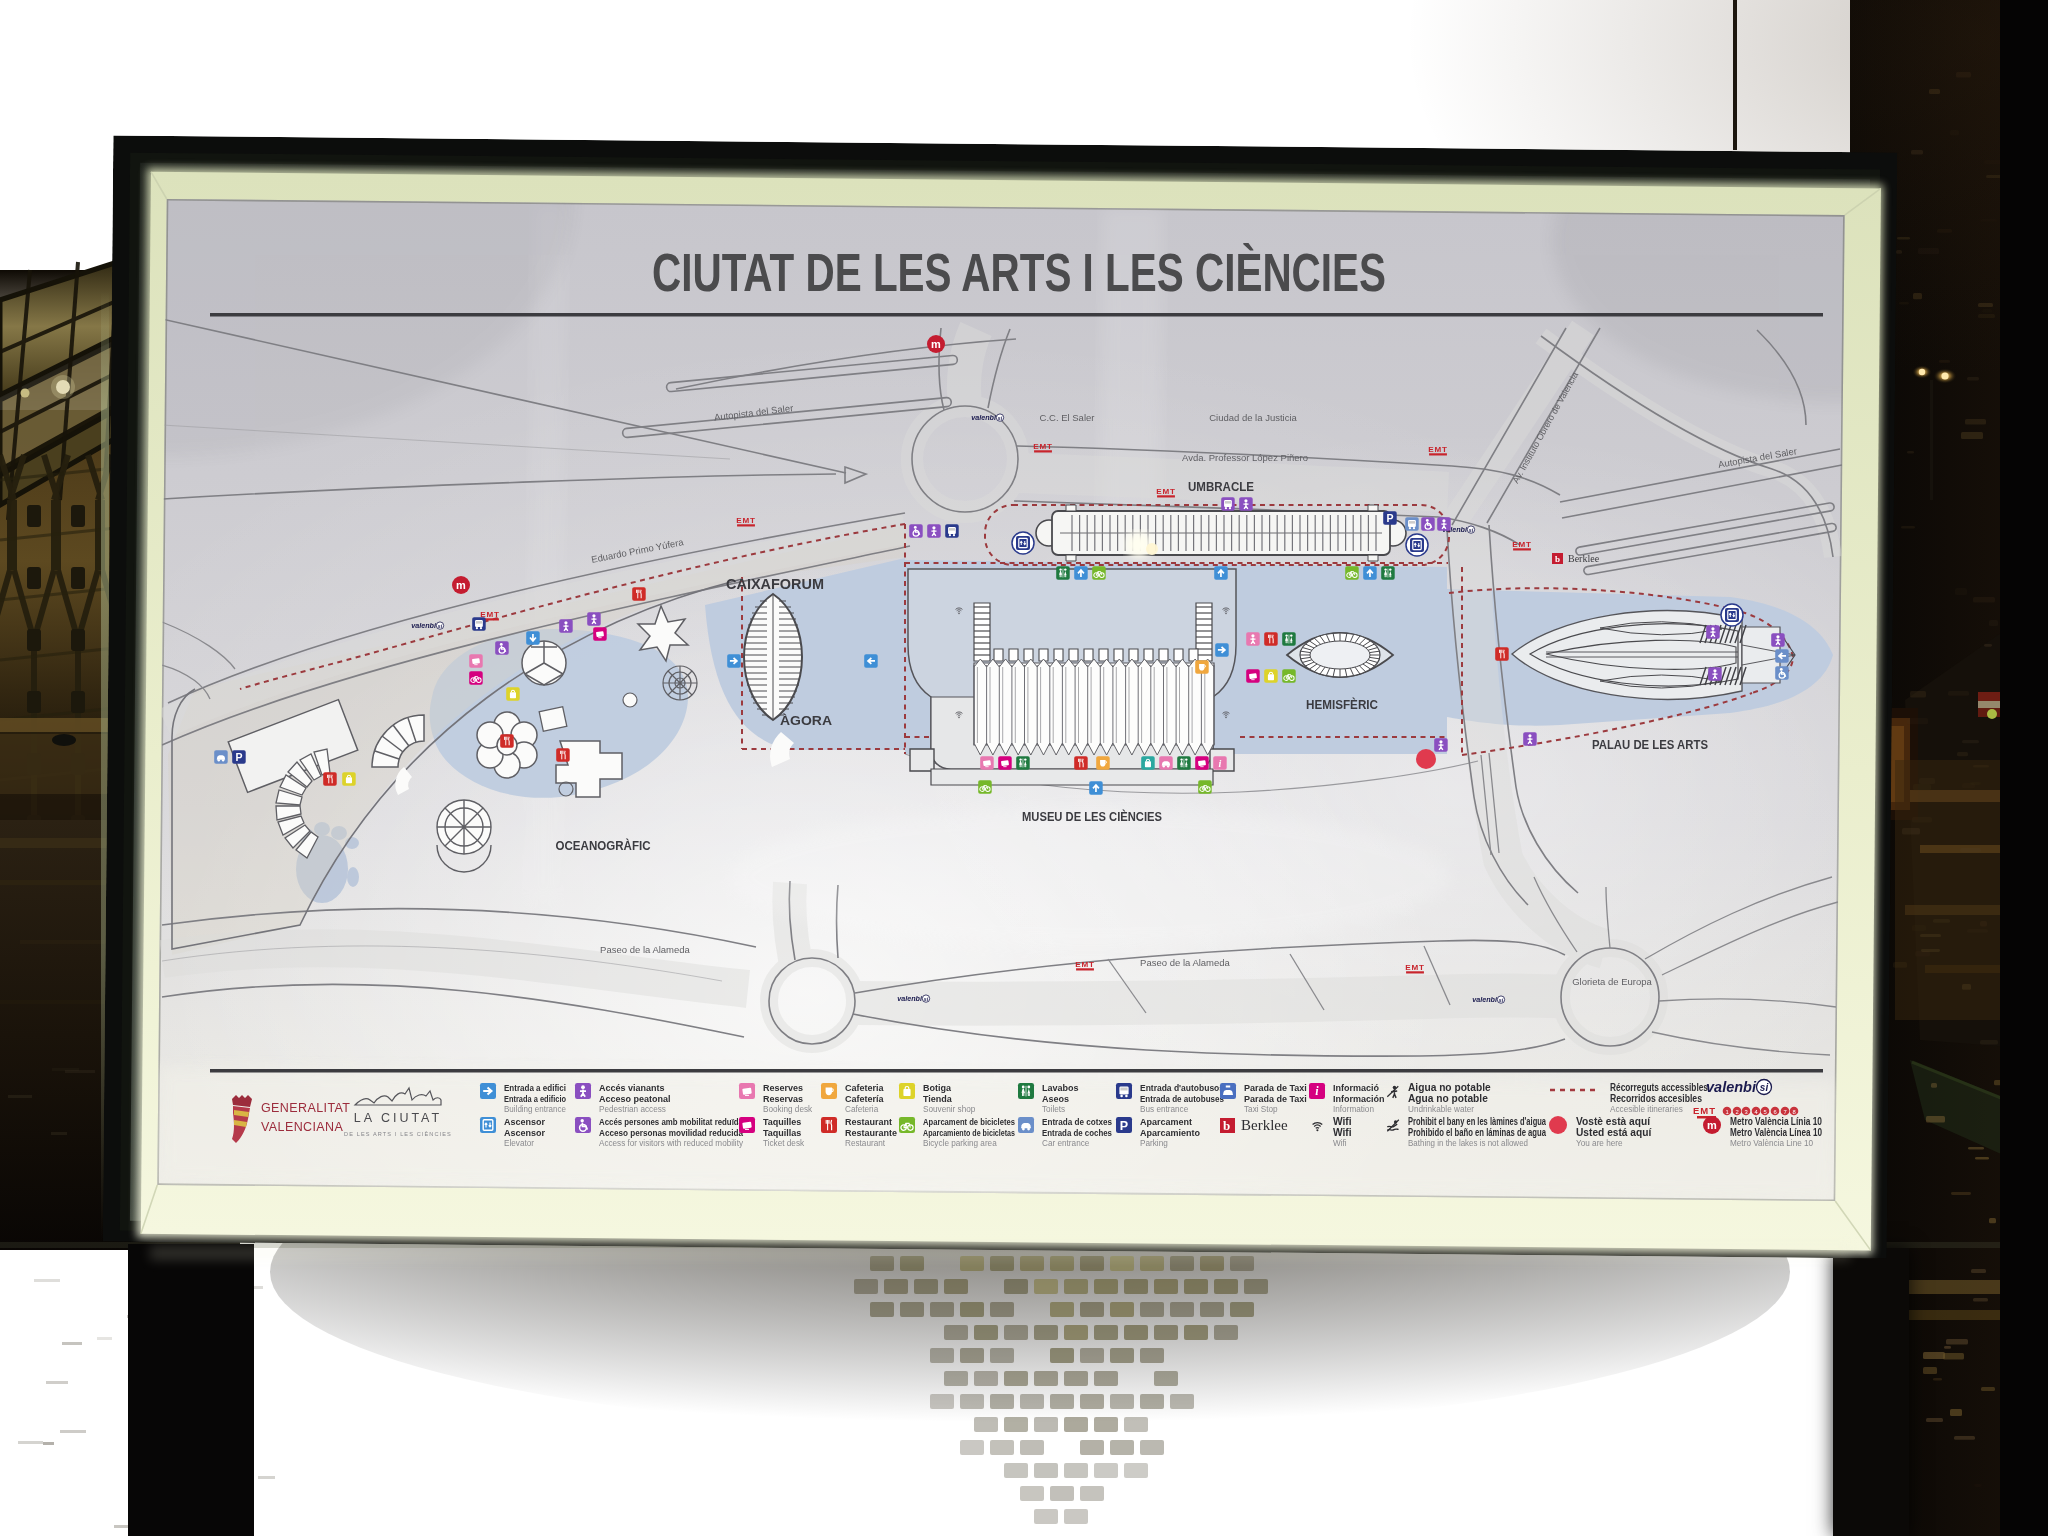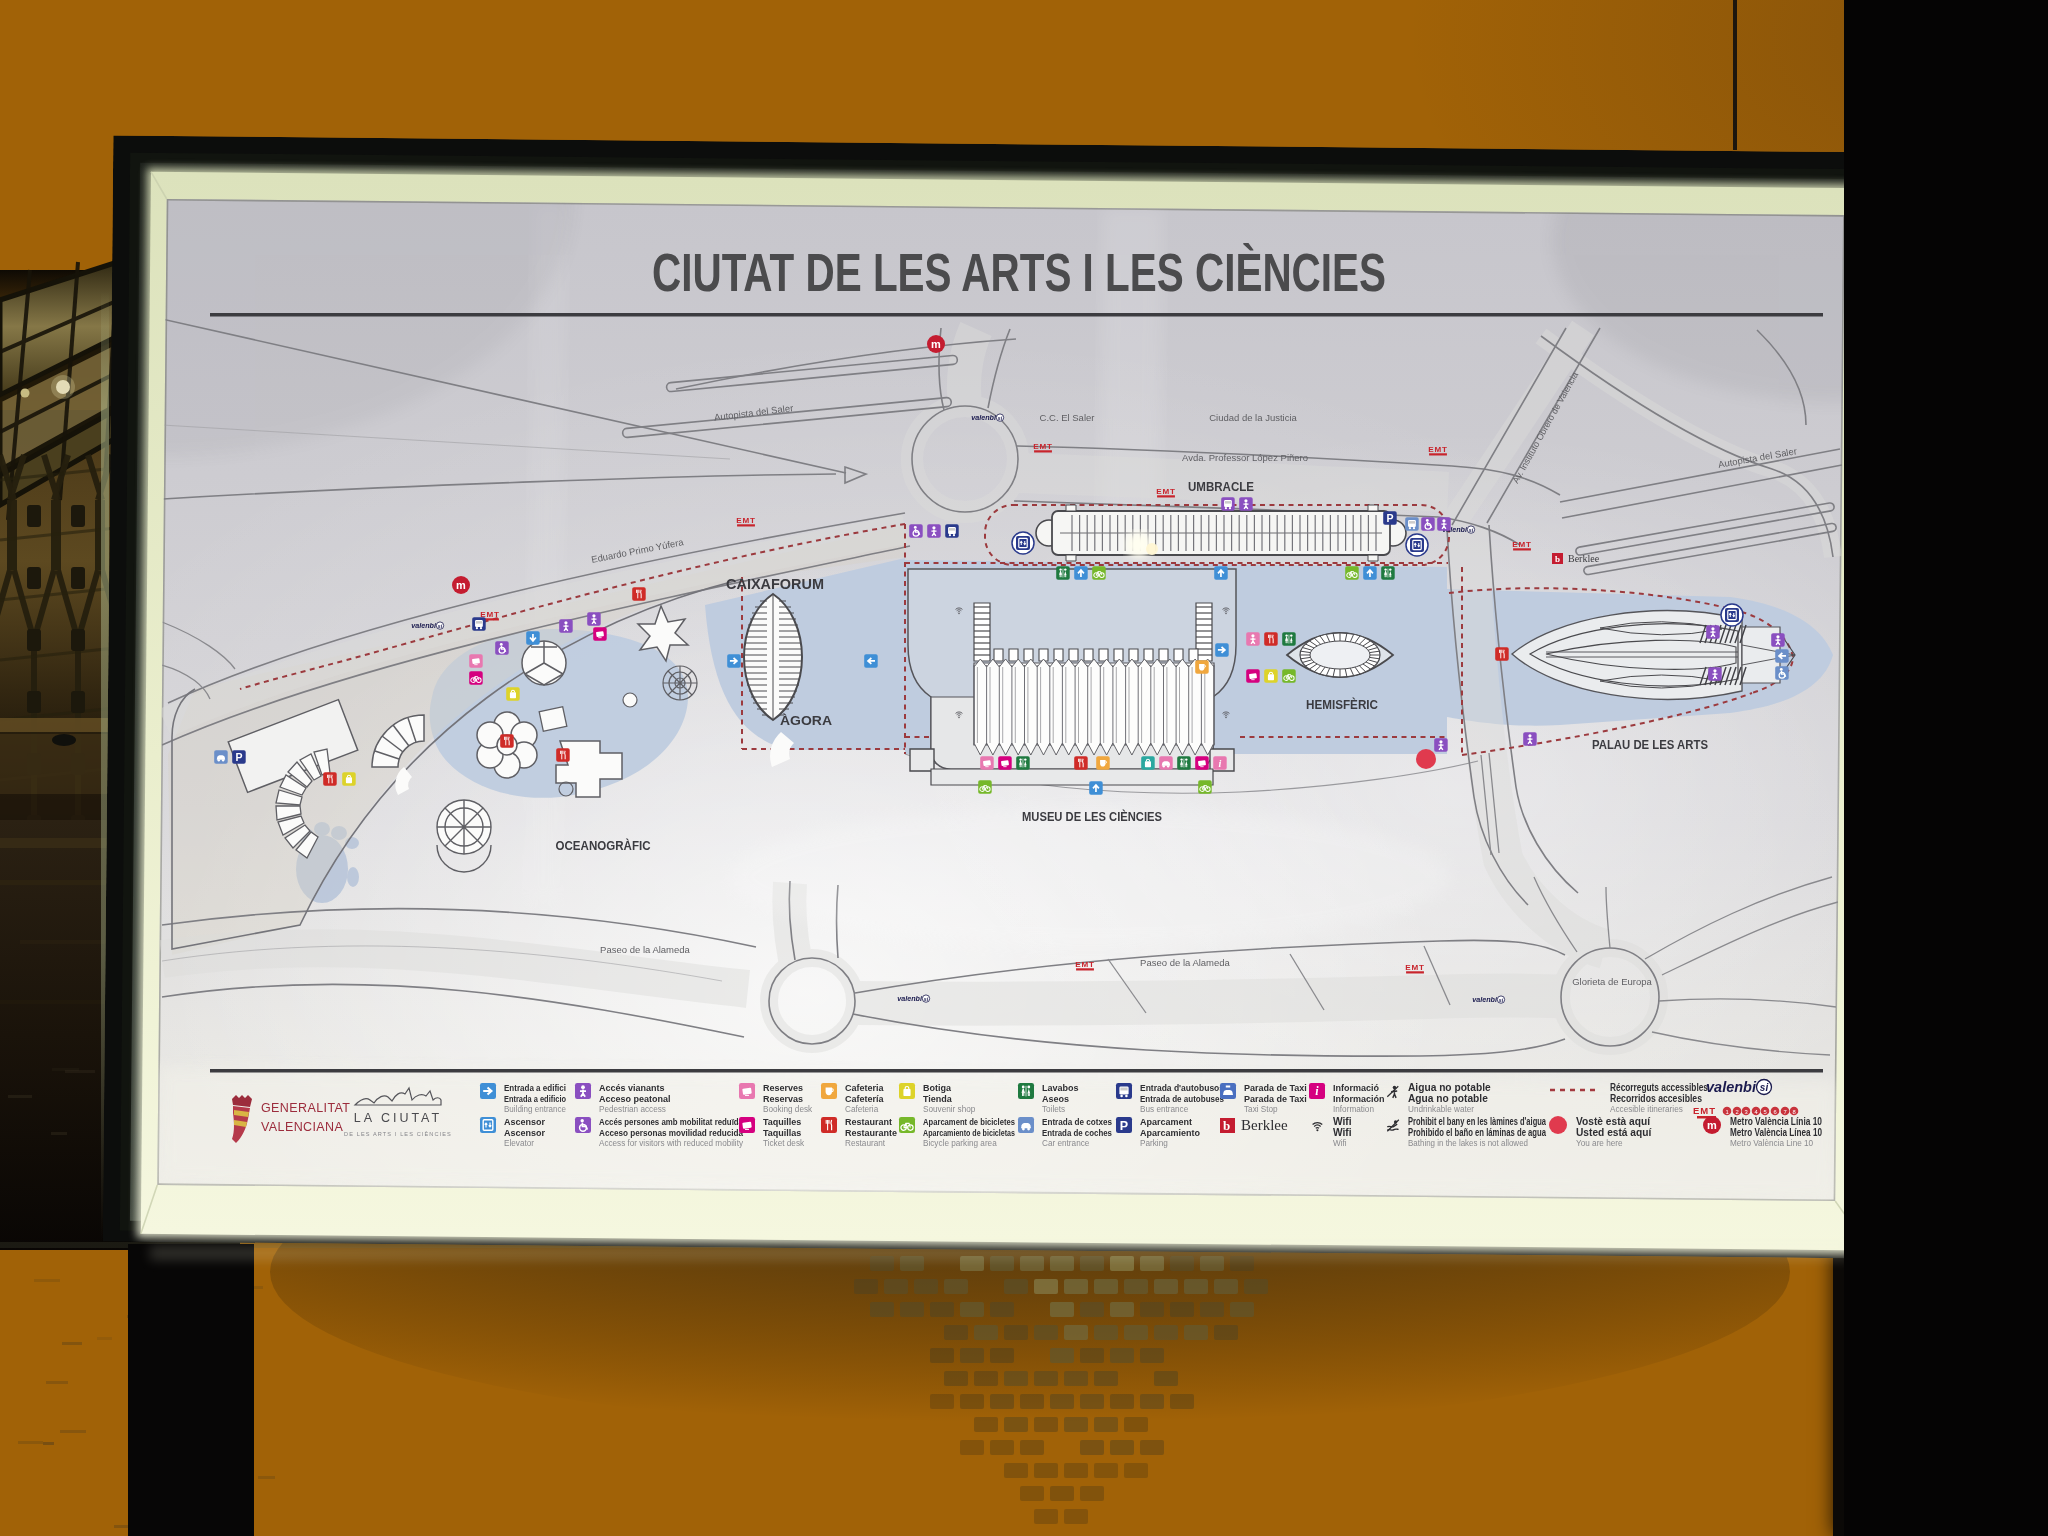--- a/index.html
+++ b/index.html
@@ -1,15 +1,15 @@
 <!DOCTYPE html>
 <html><head><meta charset="utf-8">
 <style>
  html,body{margin:0;padding:0;background:#050404;}
- #scene{position:relative;width:1844px;height:1536px;overflow:hidden;background:#a16207;font-family:"Liberation Sans", sans-serif;}
+ #scene{position:relative;width:2000px;height:1536px;overflow:hidden;background:#ffffff;font-family:"Liberation Sans", sans-serif;}
  #sign{position:absolute;left:108px;top:144px;width:1784px;height:1106px;transform:rotate(0.55deg);transform-origin:50% 50%;}
 </style></head><body>
 <div id="scene">
 
 <svg style="position:absolute;left:0;top:0" width="150" height="1100" viewBox="0 0 150 1100">
 <defs>
 <linearGradient id="amb" x1="0" y1="0" x2="0" y2="1">
  <stop offset="0" stop-color="#0e0a04"></stop>
           <stop offset="0.25" stop-color="#42311500"></stop>
  <stop offset="0.25" stop-color="#4a3818"></stop>

